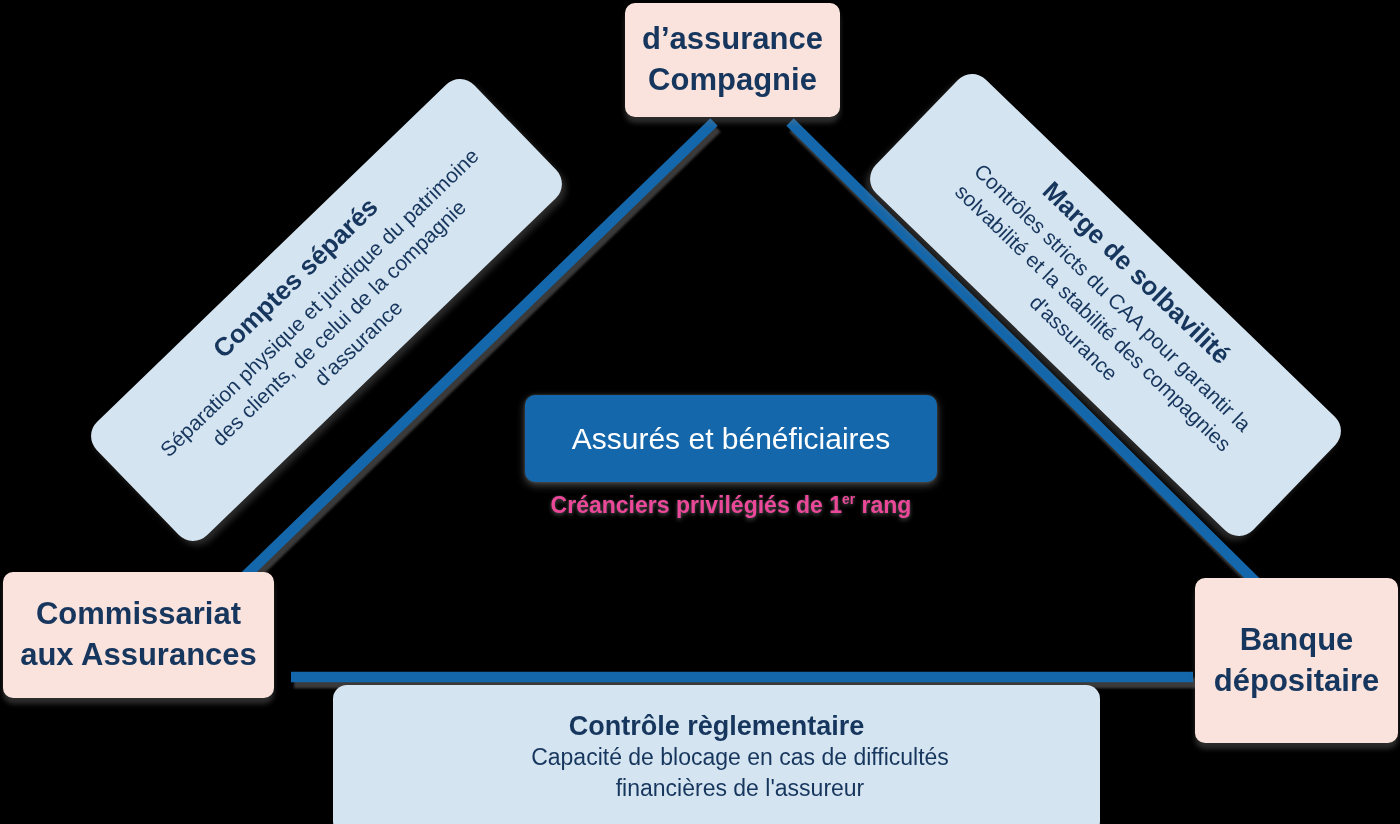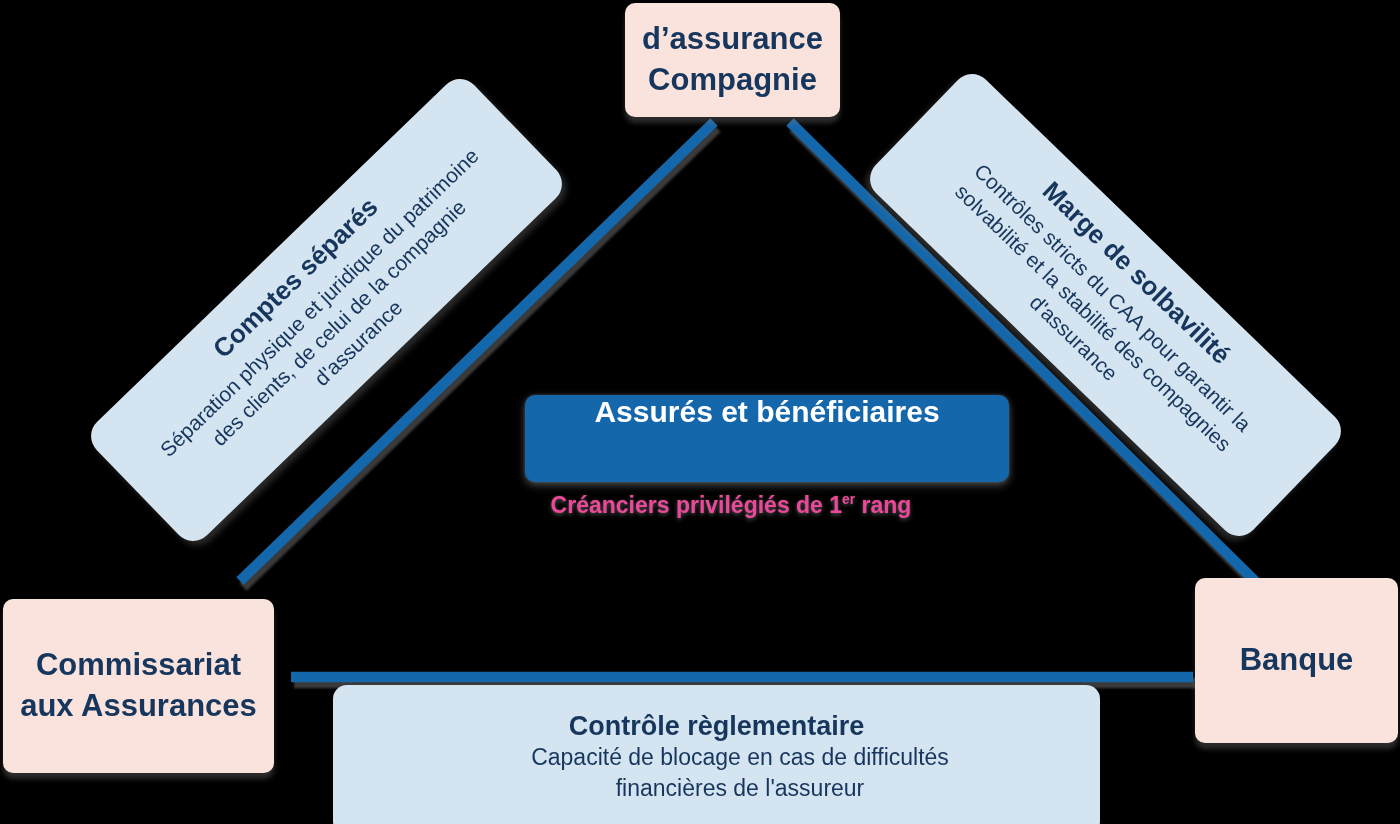--- a/index.html
+++ b/index.html
@@ -30,21 +30,21 @@
     align-items: center;
     justify-content: center;
     text-align: center;
     font-weight: bold;
     font-size: 31px;
     line-height: 1.32;
     color: #17365d;
     box-shadow: 0 6px 5px rgba(125,125,125,0.35);
   }
   .node-top    { left: 625px; top: 3px;   width: 215px; height: 114px; }
-  .node-left   { left: 3px;   top: 599px; width: 271px; height: 174px; }
+  .node-left   { left: 3px;   top: 572px; width: 271px; height: 126px; }
   .node-right  { left: 1195px; top: 578px; width: 203px; height: 165px; }
 
   .rotlabel {
     background: #d5e4f1;
     border-radius: 20px;
     width: 525px;
     height: 158px;
     display: flex;
     flex-direction: column;
     align-items: center;
@@ -52,27 +52,28 @@
     text-align: center;
     color: #17365d;
     box-shadow: 0 6px 6px rgba(120,120,120,0.35);
   }
   .rotlabel .rl-title { font-weight: bold; font-size: 26px; margin-bottom: 5px; }
   .rotlabel .rl-line  { font-size: 21px; line-height: 1.33; }
   .rot-left  { left: 64px;  top: 231px; transform: rotate(-44deg); }
   .rot-right { left: 843px; top: 226px; transform: rotate(44deg); }
 
   .center-box {
-    left: 525px; top: 395px; width: 484px; height: 87px;
+    left: 525px; top: 395px; width: 412px; height: 87px;
     background: #1467ab;
     border-radius: 10px;
     display: flex;
+    align-items: center;
     justify-content: center;
     color: #ffffff;
-    font-weight: bold;
+    font-weight: normal;
     font-size: 30px;
     box-shadow: 0 3px 8px rgba(110,110,110,0.7), 0 0 3px rgba(60,60,60,0.9);
   }
   .center-sub {
     left: 481px; top: 492px; width: 500px;
     text-align: center;
     font-weight: bold;
     font-size: 23px;
     color: #ec4899;
     text-shadow: 0 2px 4px rgba(80,80,80,0.95), 0 0 2px rgba(50,50,50,0.85);
@@ -108,20 +109,21 @@
     <div>Compagnie</div>
   </div>
 
   <div class="box node node-left">
     <div>Commissariat</div>
     <div>aux Assurances</div>
   </div>
 
   <div class="box node node-right">
     <div>Banque</div>
+    <div>dépositaire</div>
   </div>
 
   <div class="box rotlabel rot-left">
     <div class="rl-title">Comptes séparés</div>
     <div class="rl-body">
       <div class="rl-line">Séparation physique et juridique du patrimoine</div>
       <div class="rl-line">des clients, de celui de la compagnie</div>
       <div class="rl-line">d'assurance</div>
     </div>
   </div>

